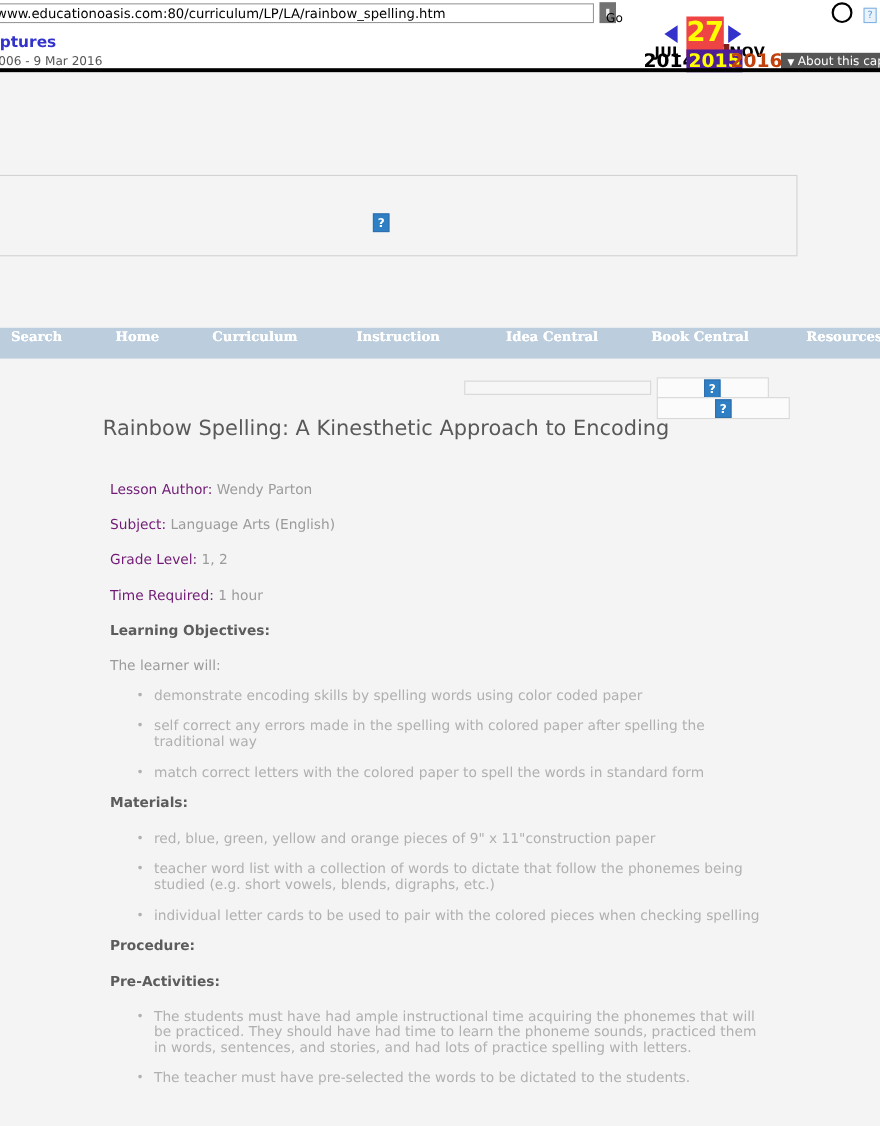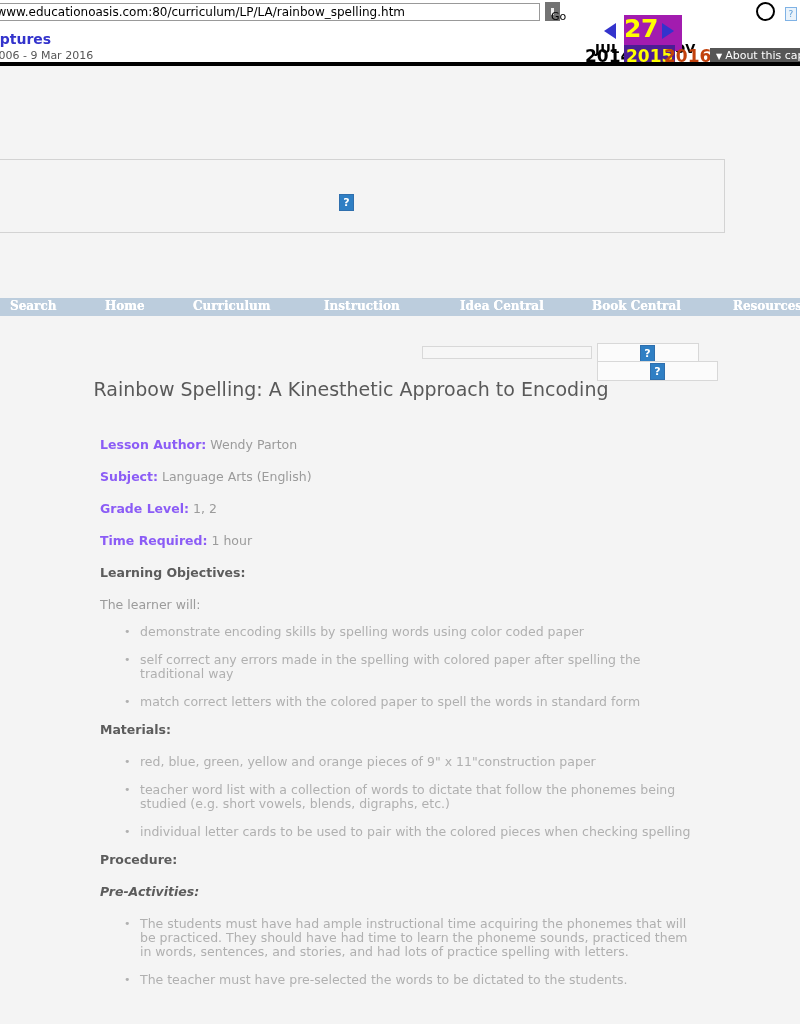--- a/index.html
+++ b/index.html
@@ -57,22 +57,22 @@
     letter-spacing: 0.3px;
     margin-top: 40px;
   }
   #wm-month-prev { left: 595px; color: #000; }
   #wm-month-cur  { left: 625px; color: #ffff00; background: #7f1d1d; padding: 1px 3px; top: 0px; }
   #wm-month-next { left: 663px; color: #000; }
 
   #wm-day-block {
     position: absolute;
     left: 624px; top: 15px;
-    width: 58px; height: 36px;
-    background: #a21caf;
+    width: 34px; height: 36px;
+    background: #ef4444;
   }
   #wm-day {
     position: absolute;
     left: 0; top: 0;
     width: 34px;
     text-align: center;
     color: #ffff00;
     font-size: 25px;
     font-weight: bold;
     line-height: 28px;
@@ -187,21 +187,21 @@
   }
   #header-logo {
     position: absolute;
     left: 342px; top: 34px;
   }
 
   
   #navbar {
     position: absolute;
     left: 0; top: 232px;
-    width: 800px; height: 18px;
+    width: 800px; height: 28px;
     background: #bccddd;
   }
   .nav-item {
     position: absolute;
     top: 0px;
     color: #ffffff;
     font-family: "DejaVu Serif", serif;
     font-size: 12px;
     font-weight: bold;
     line-height: 17px;
@@ -253,33 +253,32 @@
     left: 100px; top: 372px;
     width: 600px;
     font-size: 12.5px;
     color: #9b9b9b;
   }
   .meta-line {
     margin: 0 0 18px 0;
     line-height: 14px;
   }
   .meta-label {
-    color: #8b5cf6;
-    font-weight: bold;
+    color: #701a75;
+    font-weight: normal;
     margin-top: 16px;
   }
   .meta-value { color: #9b9b9b; }
   .section-head {
     margin: 0 0 18px 0;
     color: #5c5c5c;
     font-weight: bold;
     line-height: 14px;
   }
   .section-head.italic {
-    font-style: italic;
   }
   .para {
     margin: 0 0 13px 0;
     color: #9b9b9b;
     line-height: 14px;
   }
   ul.bullets {
     margin: 0 0 14px 0;
     padding-left: 40px;
     list-style: none;

